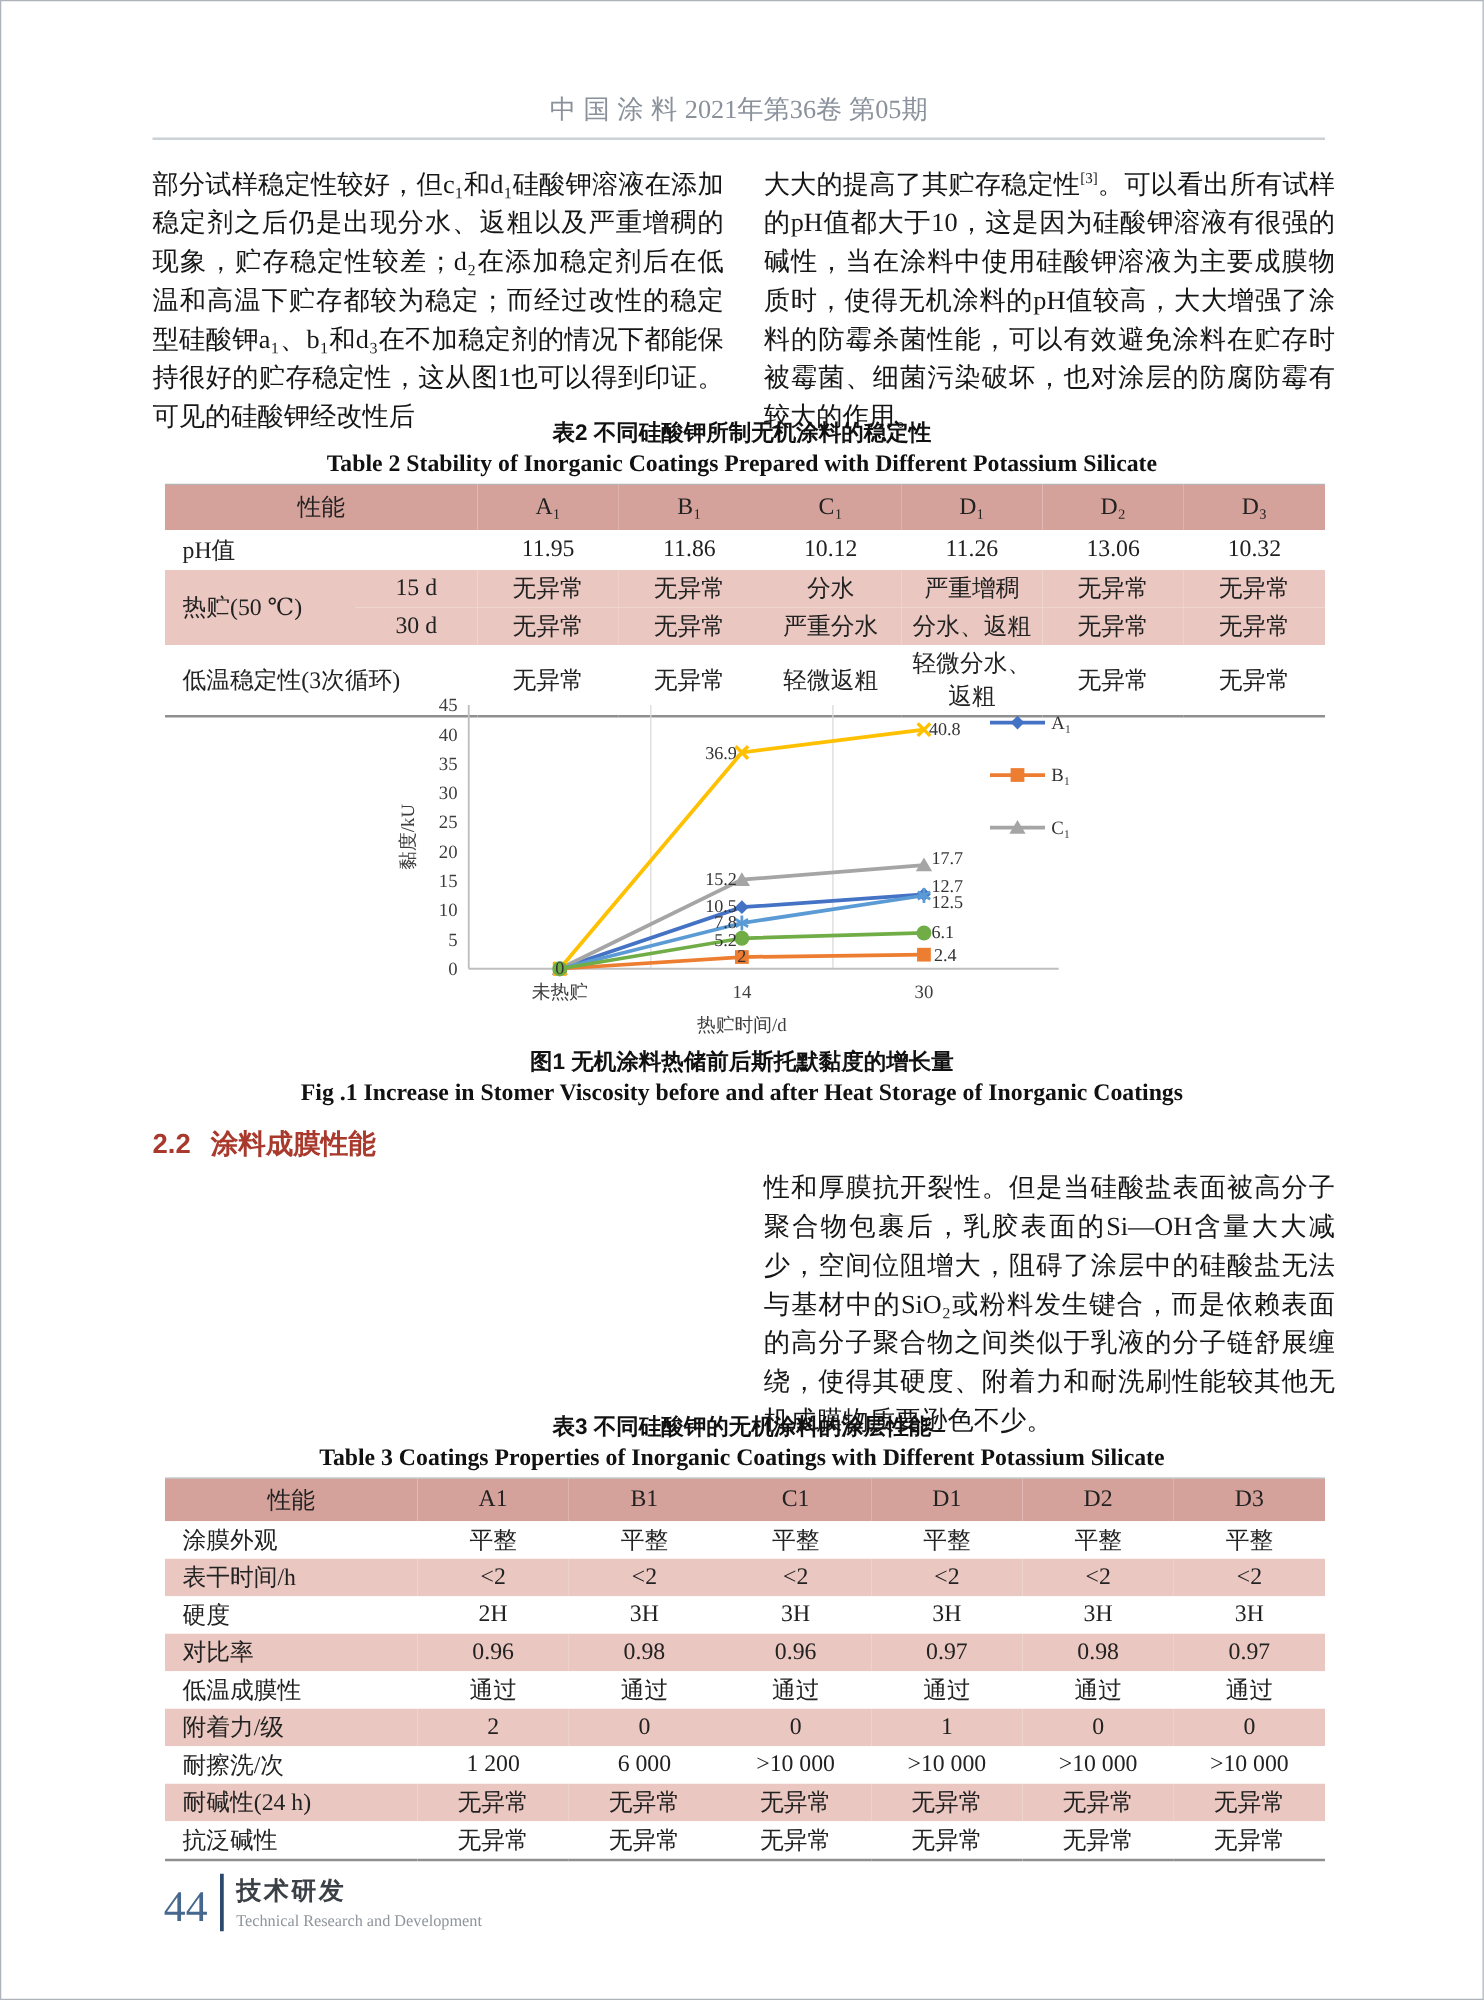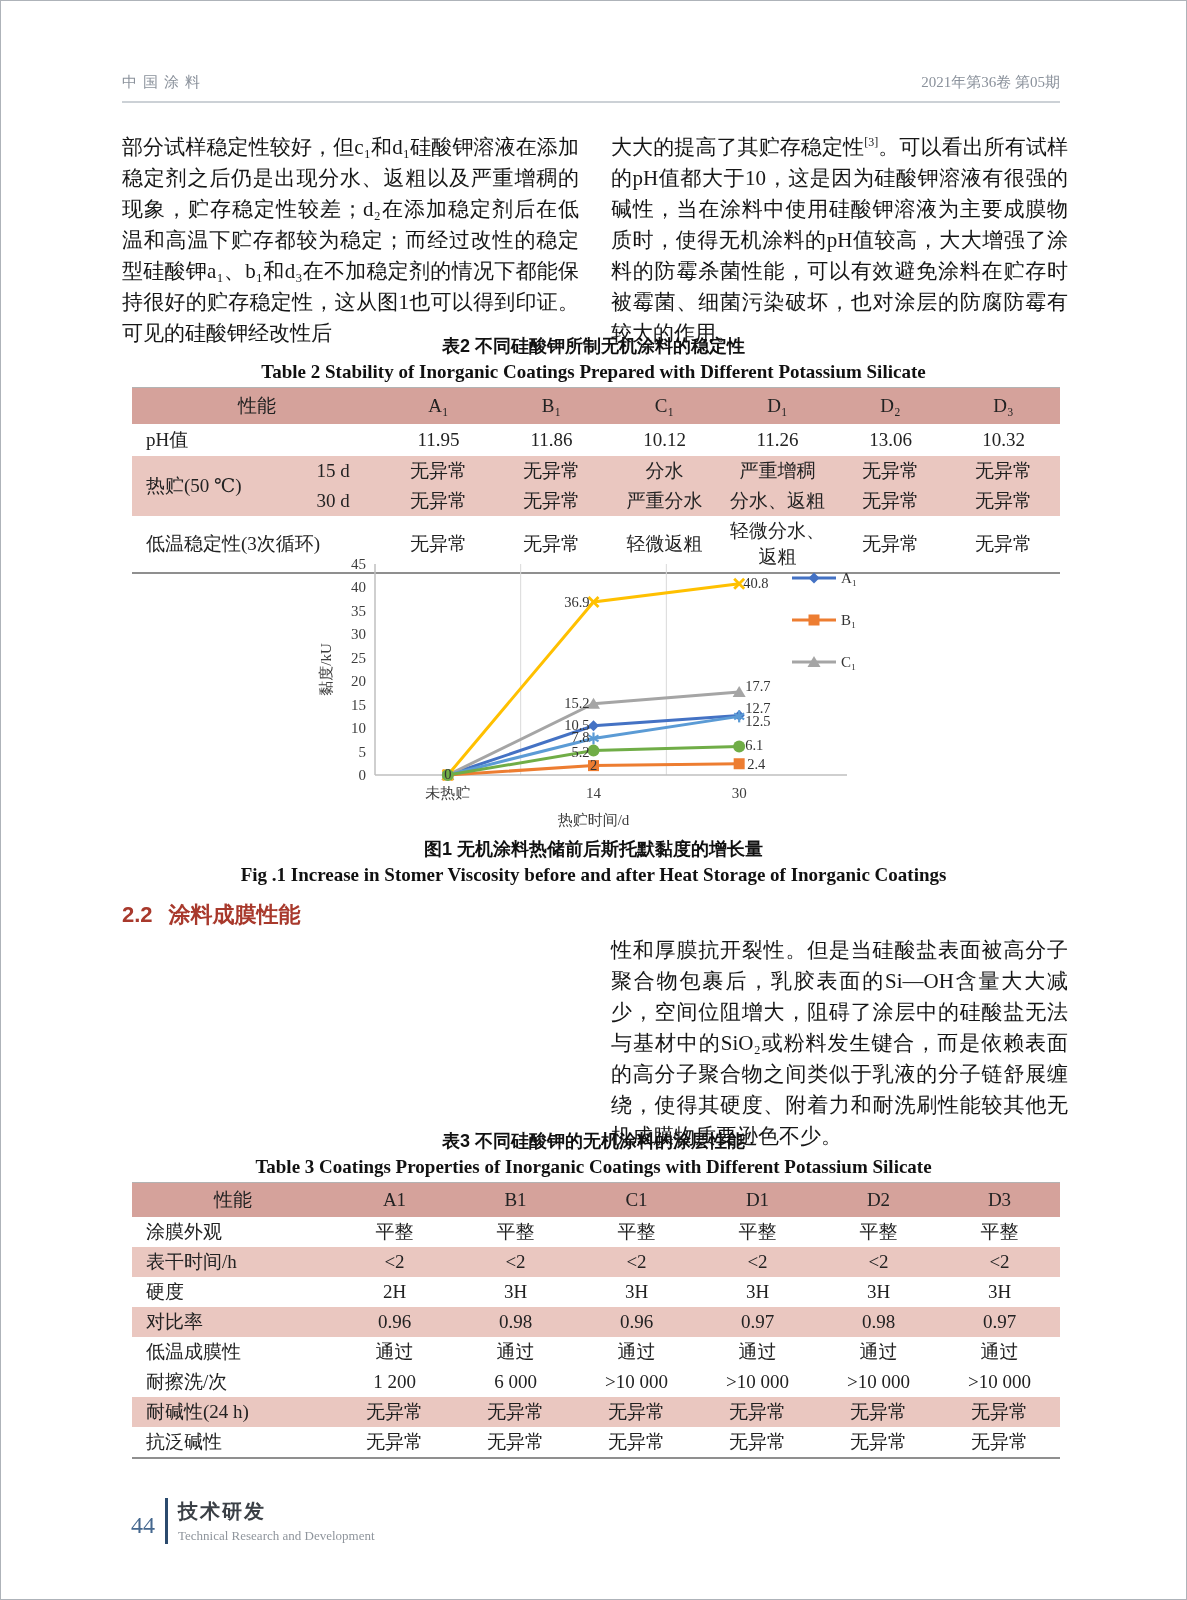--- a/index.html
+++ b/index.html
@@ -2,23 +2,23 @@
 <html><head>
 <meta charset="utf-8">
 <style>
   * { box-sizing: border-box; margin: 0; padding: 0; }
   body { background: #e8e8e8; font-family: "Liberation Serif", "DejaVu Serif", serif; }
   .page { position: relative; width: 1187px; height: 1600px; background: #fff;
           border: 1px solid #aeb3b9; margin: 0 auto; overflow: hidden; color: #1b1b1b; }
 
   
   .hdr { position: absolute; left: 121px; width: 938px; top: 72px;
-         display: flex; justify-content: space-between; align-items: flex-end;
+         display: flex; justify-content: center; align-items: flex-end;
          padding-bottom: 9px; border-bottom: 2px solid #ccd1d6;
-         font-size: 15px; color: #8a919b; }
+         font-size: 21px; color: #8a919b; }
   .hdr .jn { letter-spacing: 6px; }
 
   
   .p-row { position: absolute; left: 121px; width: 946px; display: flex; gap: 32px; justify-content: flex-end; }
   .col { width: 457px; font-size: 21px; line-height: 31px; text-align: justify; color: #161616; }
   .supref { font-size: 12px; vertical-align: super; line-height: 0; }
   .indent { text-indent: 2em; }
 
   
   .sec { position: absolute; left: 121px; top: 899px;
@@ -44,21 +44,21 @@
   .tbl td.lbl { text-align: left; padding-left: 14px; }
   .t3 th { height: 34px; }
   .t3 td { height: 28px; }
 
   .chart-wrap { position: absolute; left: 121px; width: 946px; top: 549px;
                 display: flex; justify-content: center; }
   svg text { font-family: "Liberation Serif", "DejaVu Serif", serif; }
 
   
   .ftr { position: absolute; left: 130px; top: 1497px; display: flex; align-items: center; }
-  .pg-num { font-size: 24px; color: #46688f; margin-right: 10px; padding-top: 8px; }
+  .pg-num { font-size: 35px; color: #46688f; margin-right: 10px; padding-top: 8px; }
   .ftr-bar { width: 3px; height: 46px; background: #2b4a6d; margin-right: 10px; }
   .ftr-cn { font-family: "Liberation Sans", "DejaVu Sans", sans-serif; font-weight: bold;
             font-size: 20px; color: #3b4046; letter-spacing: 2px; }
   .ftr-en { font-size: 13px; color: #8f959c; margin-top: 3px; }
 </style>
 </head>
 <body>
 
 <div class="page">
 
@@ -289,20 +289,29 @@
         </tr>
         <tr>
           <td class="lbl">低温成膜性</td>
           <td>通过</td>
           <td>通过</td>
           <td>通过</td>
           <td>通过</td>
           <td>通过</td>
           <td>通过</td>
         </tr>
+        <tr class="pink">
+          <td class="lbl">附着力/级</td>
+          <td>2</td>
+          <td>0</td>
+          <td>0</td>
+          <td>1</td>
+          <td>0</td>
+          <td>0</td>
+        </tr>
         <tr>
           <td class="lbl">耐擦洗/次</td>
           <td>1 200</td>
           <td>6 000</td>
           <td>&gt;10 000</td>
           <td>&gt;10 000</td>
           <td>&gt;10 000</td>
           <td>&gt;10 000</td>
         </tr>
         <tr class="pink">

